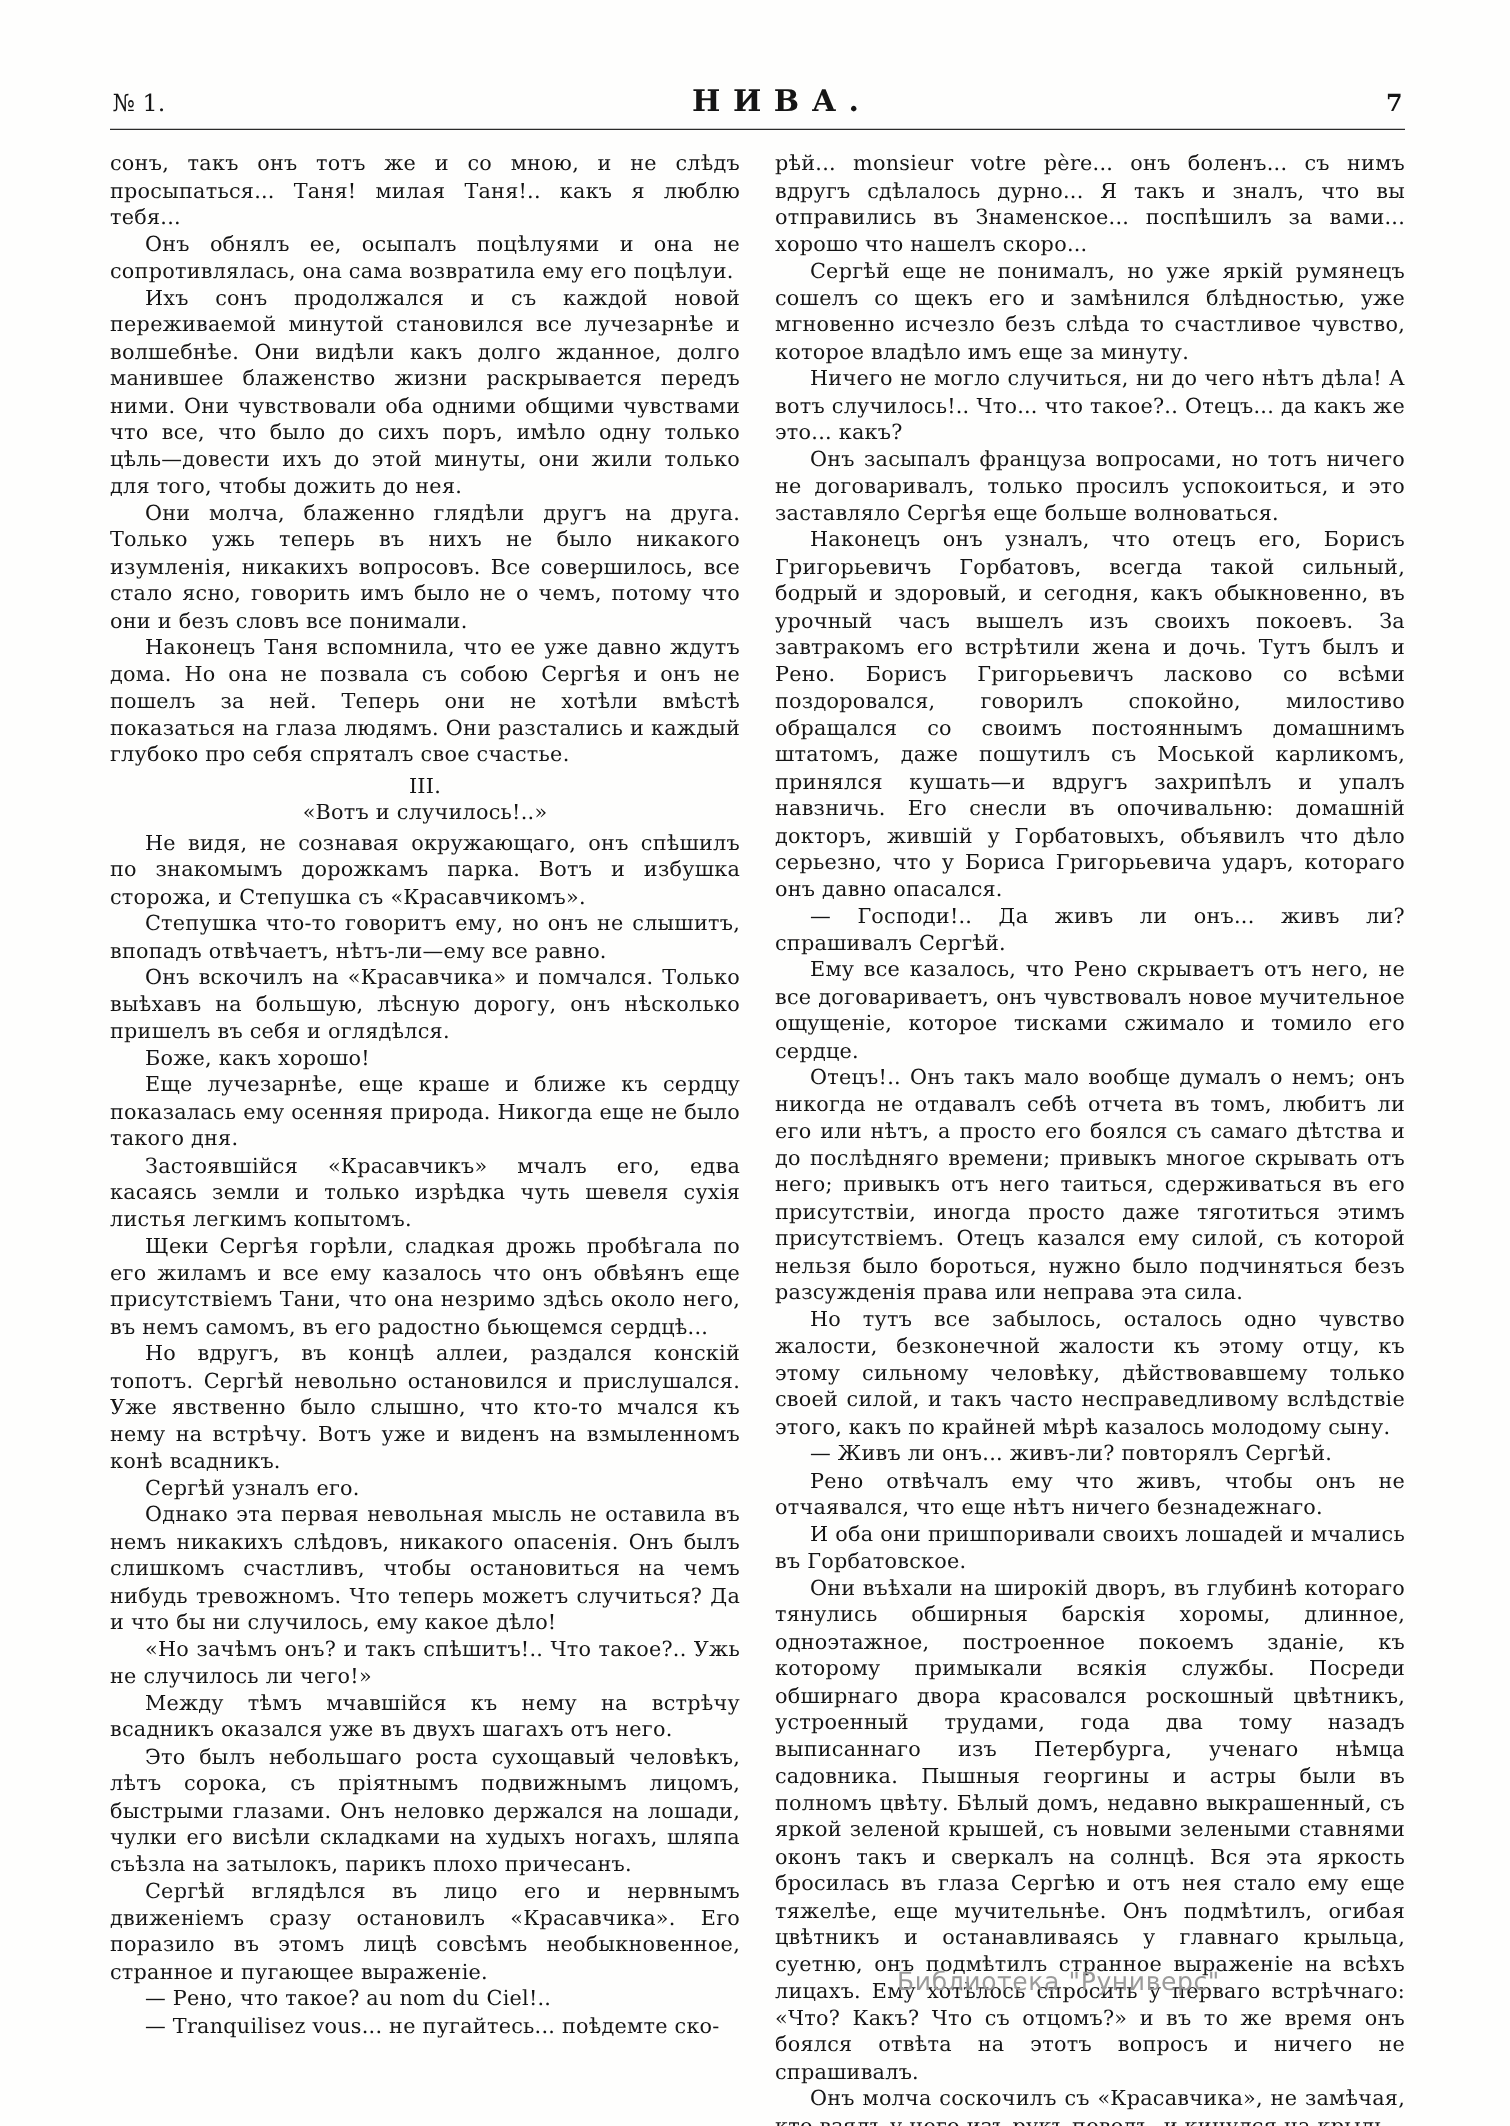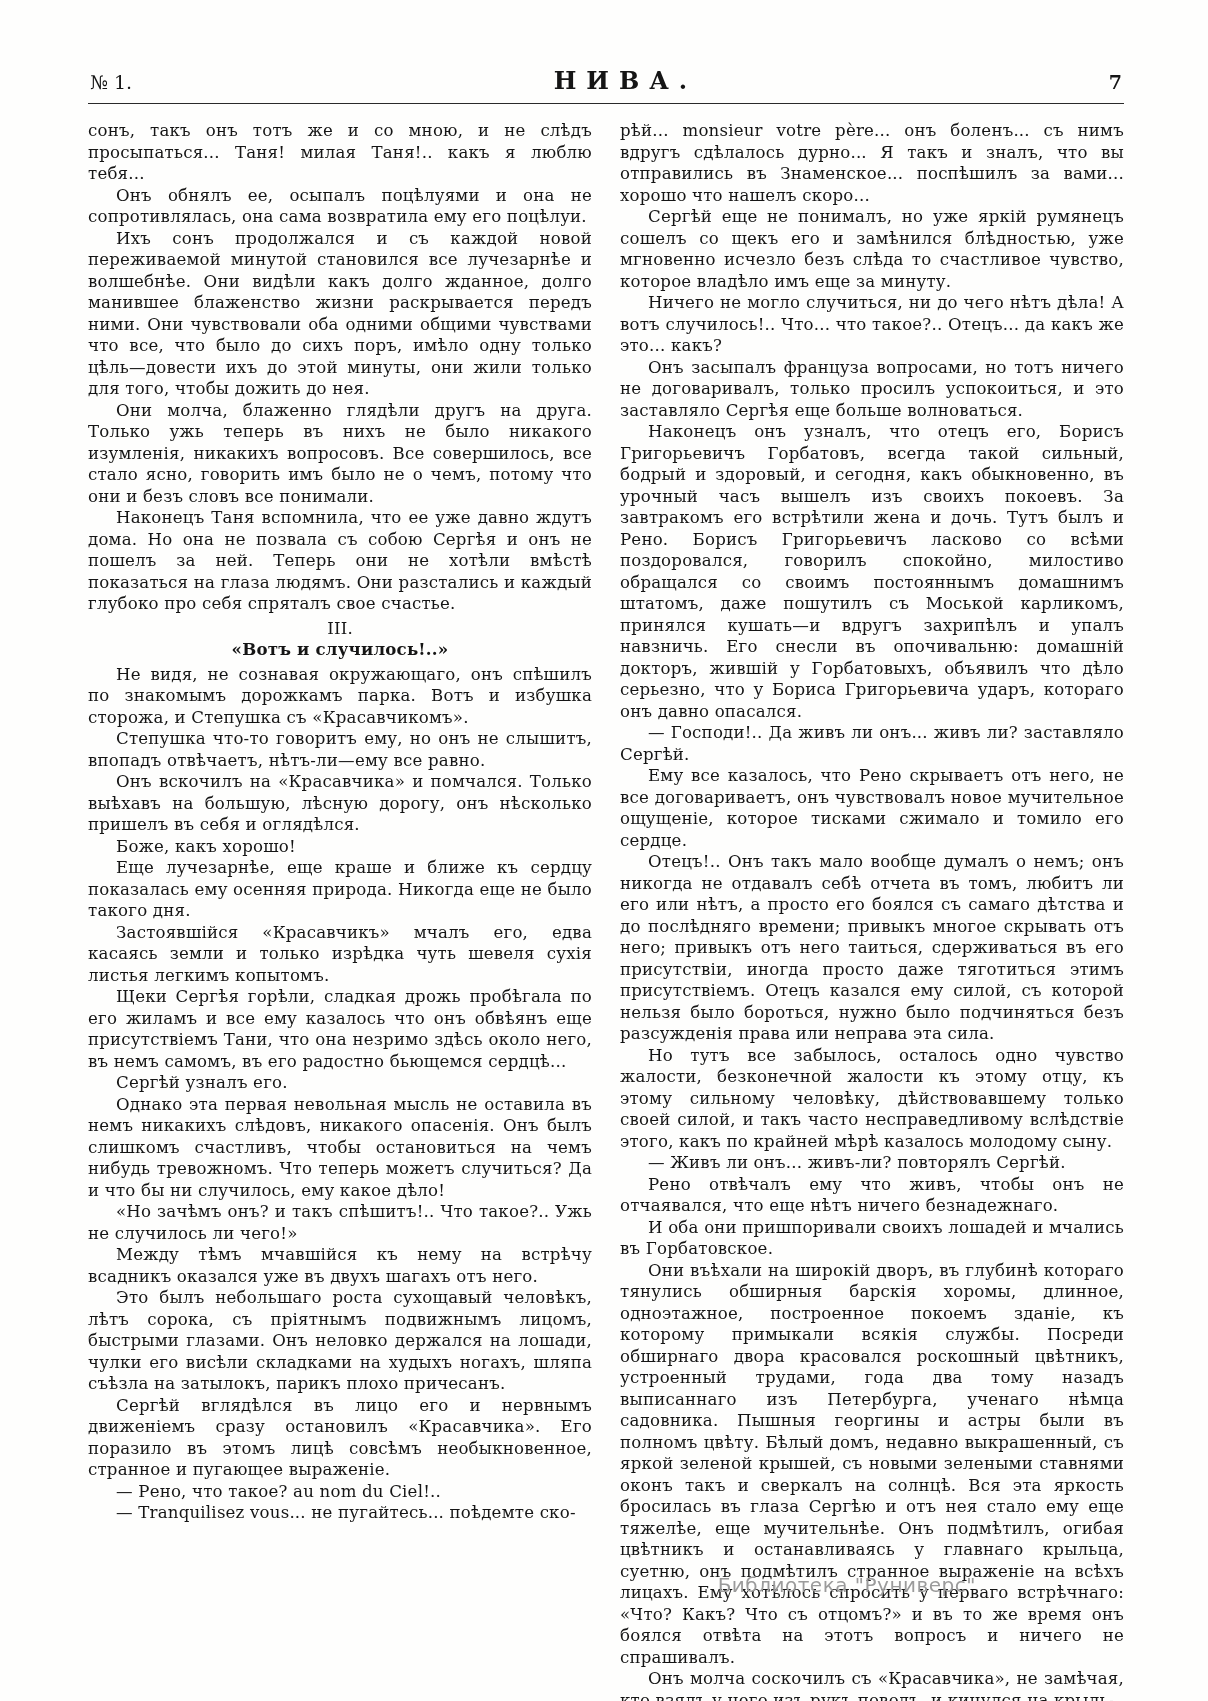--- a/index.html
+++ b/index.html
@@ -61,21 +61,21 @@
   }
   p.noindent { text-indent: 0; }
   p.center {
     text-indent: 0;
     text-align: center;
     margin-top: 3px;
   }
   p.center-bold {
     text-indent: 0;
     text-align: center;
-    font-weight: bold;
+    font-weight: normal;
     margin-bottom: 3px;
   }
   .watermark {
     position: absolute;
     right: 232px;
     bottom: 104px;
     color: #9b9b9b;
     font-family: "DejaVu Sans", "Liberation Sans", sans-serif;
     font-size: 20px;
     letter-spacing: 0.5px;
@@ -101,36 +101,37 @@
           <p class="para indent">Наконецъ Таня вспомнила, что ее уже давно ждутъ дома. Но она не позвала съ собою Сергѣя и онъ не пошелъ за ней. Теперь они не хотѣли вмѣстѣ показаться на глаза людямъ. Они разстались и каждый глубоко про себя спряталъ свое счастье.</p>
           <p class="para center">III.</p>
           <p class="para center-bold">«Вотъ и случилось!..»</p>
           <p class="para indent">Не видя, не сознавая окружающаго, онъ спѣшилъ по знакомымъ дорожкамъ парка. Вотъ и избушка сторожа, и Степушка съ «Красавчикомъ».</p>
           <p class="para indent">Степушка что-то говоритъ ему, но онъ не слышитъ, впопадъ отвѣчаетъ, нѣтъ-ли—ему все равно.</p>
           <p class="para indent">Онъ вскочилъ на «Красавчика» и помчался. Только выѣхавъ на большую, лѣсную дорогу, онъ нѣсколько пришелъ въ себя и оглядѣлся.</p>
           <p class="para indent">Боже, какъ хорошо!</p>
           <p class="para indent">Еще лучезарнѣе, еще краше и ближе къ сердцу показалась ему осенняя природа. Никогда еще не было такого дня.</p>
           <p class="para indent">Застоявшійся «Красавчикъ» мчалъ его, едва касаясь земли и только изрѣдка чуть шевеля сухія листья легкимъ копытомъ.</p>
           <p class="para indent">Щеки Сергѣя горѣли, сладкая дрожь пробѣгала по его жиламъ и все ему казалось что онъ обвѣянъ еще присутствіемъ Тани, что она незримо здѣсь около него, въ немъ самомъ, въ его радостно бьющемся сердцѣ...</p>
+          <p class="para indent">Но вдругъ, въ концѣ аллеи, раздался конскій топотъ. Сергѣй невольно остановился и прислушался. Уже явственно было слышно, что кто-то мчался къ нему на встрѣчу. Вотъ уже и виденъ на взмыленномъ конѣ всадникъ.</p>
           <p class="para indent">Сергѣй узналъ его.</p>
           <p class="para indent">Однако эта первая невольная мысль не оставила въ немъ никакихъ слѣдовъ, никакого опасенія. Онъ былъ слишкомъ счастливъ, чтобы остановиться на чемъ нибудь тревожномъ. Что теперь можетъ случиться? Да и что бы ни случилось, ему какое дѣло!</p>
           <p class="para indent">«Но зачѣмъ онъ? и такъ спѣшитъ!.. Что такое?.. Ужь не случилось ли чего!»</p>
           <p class="para indent">Между тѣмъ мчавшійся къ нему на встрѣчу всадникъ оказался уже въ двухъ шагахъ отъ него.</p>
           <p class="para indent">Это былъ небольшаго роста сухощавый человѣкъ, лѣтъ сорока, съ пріятнымъ подвижнымъ лицомъ, быстрыми глазами. Онъ неловко держался на лошади, чулки его висѣли складками на худыхъ ногахъ, шляпа съѣзла на затылокъ, парикъ плохо причесанъ.</p>
           <p class="para indent">Сергѣй вглядѣлся въ лицо его и нервнымъ движеніемъ сразу остановилъ «Красавчика». Его поразило въ этомъ лицѣ совсѣмъ необыкновенное, странное и пугающее выраженіе.</p>
           <p class="para indent">— Рено, что такое? au nom du Ciel!..</p>
           <p class="para indent">— Tranquilisez vous... не пугайтесь... поѣдемте ско-</p>
         </div>
       <div class="column" id="col-right">
           <p class="para noindent">рѣй... monsieur votre père... онъ боленъ... съ нимъ вдругъ сдѣлалось дурно... Я такъ и зналъ, что вы отправились въ Знаменское... поспѣшилъ за вами... хорошо что нашелъ скоро...</p>
           <p class="para indent">Сергѣй еще не понималъ, но уже яркій румянецъ сошелъ со щекъ его и замѣнился блѣдностью, уже мгновенно исчезло безъ слѣда то счастливое чувство, которое владѣло имъ еще за минуту.</p>
           <p class="para indent">Ничего не могло случиться, ни до чего нѣтъ дѣла! А вотъ случилось!.. Что... что такое?.. Отецъ... да какъ же это... какъ?</p>
           <p class="para indent">Онъ засыпалъ француза вопросами, но тотъ ничего не договаривалъ, только просилъ успокоиться, и это заставляло Сергѣя еще больше волноваться.</p>
           <p class="para indent">Наконецъ онъ узналъ, что отецъ его, Борисъ Григорьевичъ Горбатовъ, всегда такой сильный, бодрый и здоровый, и сегодня, какъ обыкновенно, въ урочный часъ вышелъ изъ своихъ покоевъ. За завтракомъ его встрѣтили жена и дочь. Тутъ былъ и Рено. Борисъ Григорьевичъ ласково со всѣми поздоровался, говорилъ спокойно, милостиво обращался со своимъ постояннымъ домашнимъ штатомъ, даже пошутилъ съ Моськой карликомъ, принялся кушать—и вдругъ захрипѣлъ и упалъ навзничь. Его снесли въ опочивальню: домашній докторъ, жившій у Горбатовыхъ, объявилъ что дѣло серьезно, что у Бориса Григорьевича ударъ, котораго онъ давно опасался.</p>
-          <p class="para indent">— Господи!.. Да живъ ли онъ... живъ ли? заставляло Сергѣй.</p>
+          <p class="para indent">— Господи!.. Да живъ ли онъ... живъ ли? спрашивалъ Сергѣй.</p>
           <p class="para indent">Ему все казалось, что Рено скрываетъ отъ него, не все договариваетъ, онъ чувствовалъ новое мучительное ощущеніе, которое тисками сжимало и томило его сердце.</p>
           <p class="para indent">Отецъ!.. Онъ такъ мало вообще думалъ о немъ; онъ никогда не отдавалъ себѣ отчета въ томъ, любитъ ли его или нѣтъ, а просто его боялся съ самаго дѣтства и до послѣдняго времени; привыкъ многое скрывать отъ него; привыкъ отъ него таиться, сдерживаться въ его присутствіи, иногда просто даже тяготиться этимъ присутствіемъ. Отецъ казался ему силой, съ которой нельзя было бороться, нужно было подчиняться безъ разсужденія права или неправа эта сила.</p>
           <p class="para indent">Но тутъ все забылось, осталось одно чувство жалости, безконечной жалости къ этому отцу, къ этому сильному человѣку, дѣйствовавшему только своей силой, и такъ часто несправедливому вслѣдствіе этого, какъ по крайней мѣрѣ казалось молодому сыну.</p>
           <p class="para indent">— Живъ ли онъ... живъ-ли? повторялъ Сергѣй.</p>
           <p class="para indent">Рено отвѣчалъ ему что живъ, чтобы онъ не отчаявался, что еще нѣтъ ничего безнадежнаго.</p>
           <p class="para indent">И оба они пришпоривали своихъ лошадей и мчались въ Горбатовское.</p>
           <p class="para indent">Они въѣхали на широкій дворъ, въ глубинѣ котораго тянулись обширныя барскія хоромы, длинное, одноэтажное, построенное покоемъ зданіе, къ которому примыкали всякія службы. Посреди обширнаго двора красовался роскошный цвѣтникъ, устроенный трудами, года два тому назадъ выписаннаго изъ Петербурга, ученаго нѣмца садовника. Пышныя георгины и астры были въ полномъ цвѣту. Бѣлый домъ, недавно выкрашенный, съ яркой зеленой крышей, съ новыми зелеными ставнями оконъ такъ и сверкалъ на солнцѣ. Вся эта яркость бросилась въ глаза Сергѣю и отъ нея стало ему еще тяжелѣе, еще мучительнѣе. Онъ подмѣтилъ, огибая цвѣтникъ и останавливаясь у главнаго крыльца, суетню, онъ подмѣтилъ странное выраженіе на всѣхъ лицахъ. Ему хотѣлось спросить у перваго встрѣчнаго: «Что? Какъ? Что съ отцомъ?» и въ то же время онъ боялся отвѣта на этотъ вопросъ и ничего не спрашивалъ.</p>
           <p class="para indent">Онъ молча соскочилъ съ «Красавчика», не замѣчая, кто взялъ у него изъ рукъ поводъ, и кинулся на крыль-</p>
         </div>
     </div>

